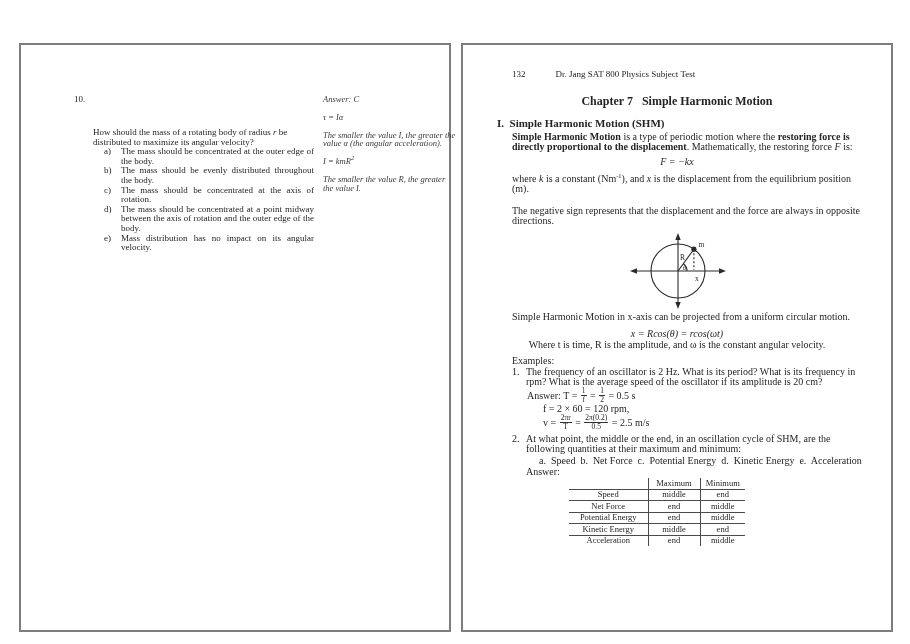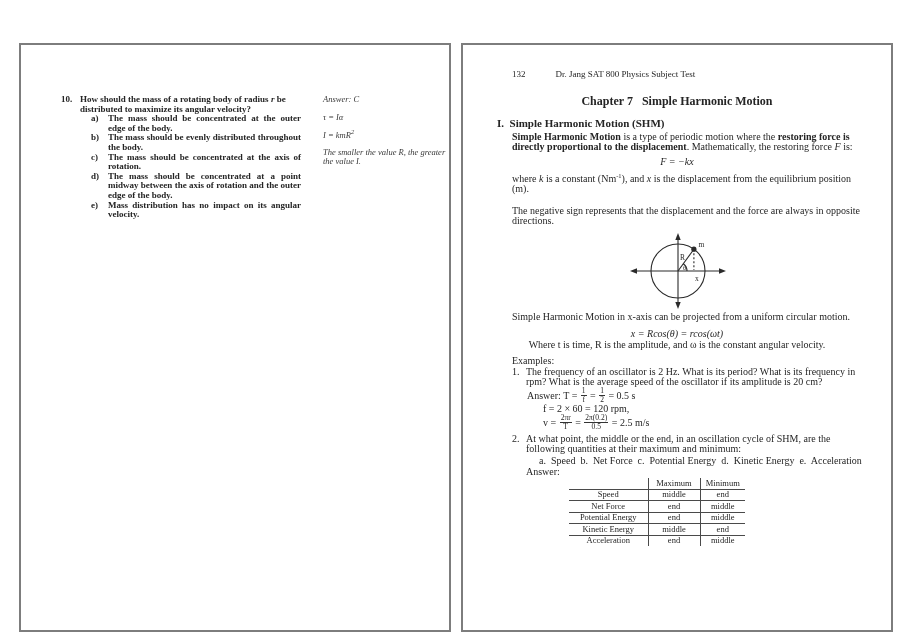--- a/index.html
+++ b/index.html
@@ -16,26 +16,26 @@
   #right-page { left:461px;padding-left:14px; }
 
   .pre { white-space:pre-wrap; }
 
   
   .lp-header {
     position:absolute; top:21px; left:0; right:24px;
     display:flex; justify-content:flex-end; gap:38px; font-size:9px;
   }
   .question-block {
-    position:absolute; top:50px; left:40px; width:240px;
-    font-size:9px; line-height:9.6px;font-weight:bold;
+    position:absolute; top:50px; left:53px; width:240px;
+    font-size:9px; line-height:9.6px;
   }
   .q-row { display:flex; }
   .q-num { width:19px; flex:none; }
-  .q-stem { flex:1; }
+  .q-stem { flex:1;margin-top:33px; }
   .options { padding-left:30px; }
   .opt { display:flex; }
   .opt-letter { width:17px; flex:none; }
   .opt-text { flex:1; text-align:justify; }
   .margin-notes {
     position:absolute; top:50px; left:282px; width:134px;
     font-size:8.5px; line-height:8.8px; font-style:italic; color:#3a3a3a;margin-left:20px;
   }
   .mnote { margin-bottom:9px; }
 
@@ -106,20 +106,21 @@
       <div class="opt">
         <span class="opt-letter">e)</span>
         <span class="opt-text">Mass distribution has no impact on its angular velocity.</span>
       </div>
     </div>
   </div>
 
   <div class="margin-notes">
     <div class="mnote">Answer: C</div>
     <div class="mnote">τ = Iα</div>
+    <div class="mnote">The smaller the value I, the greater the value α (the angular acceleration).</div>
     <div class="mnote"><span style="font-style: italic; text-align: center;">I = kmR</span><sup style="font-style: italic;">2</sup></div>
     <div class="mnote">The smaller the value R, the greater the value I.</div>
   </div>
 </div>
 
 <div class="page" id="right-page">
 
   <div class="rp-header">
     <span>132</span>
     <span>Dr. Jang SAT 800 Physics Subject Test</span>

